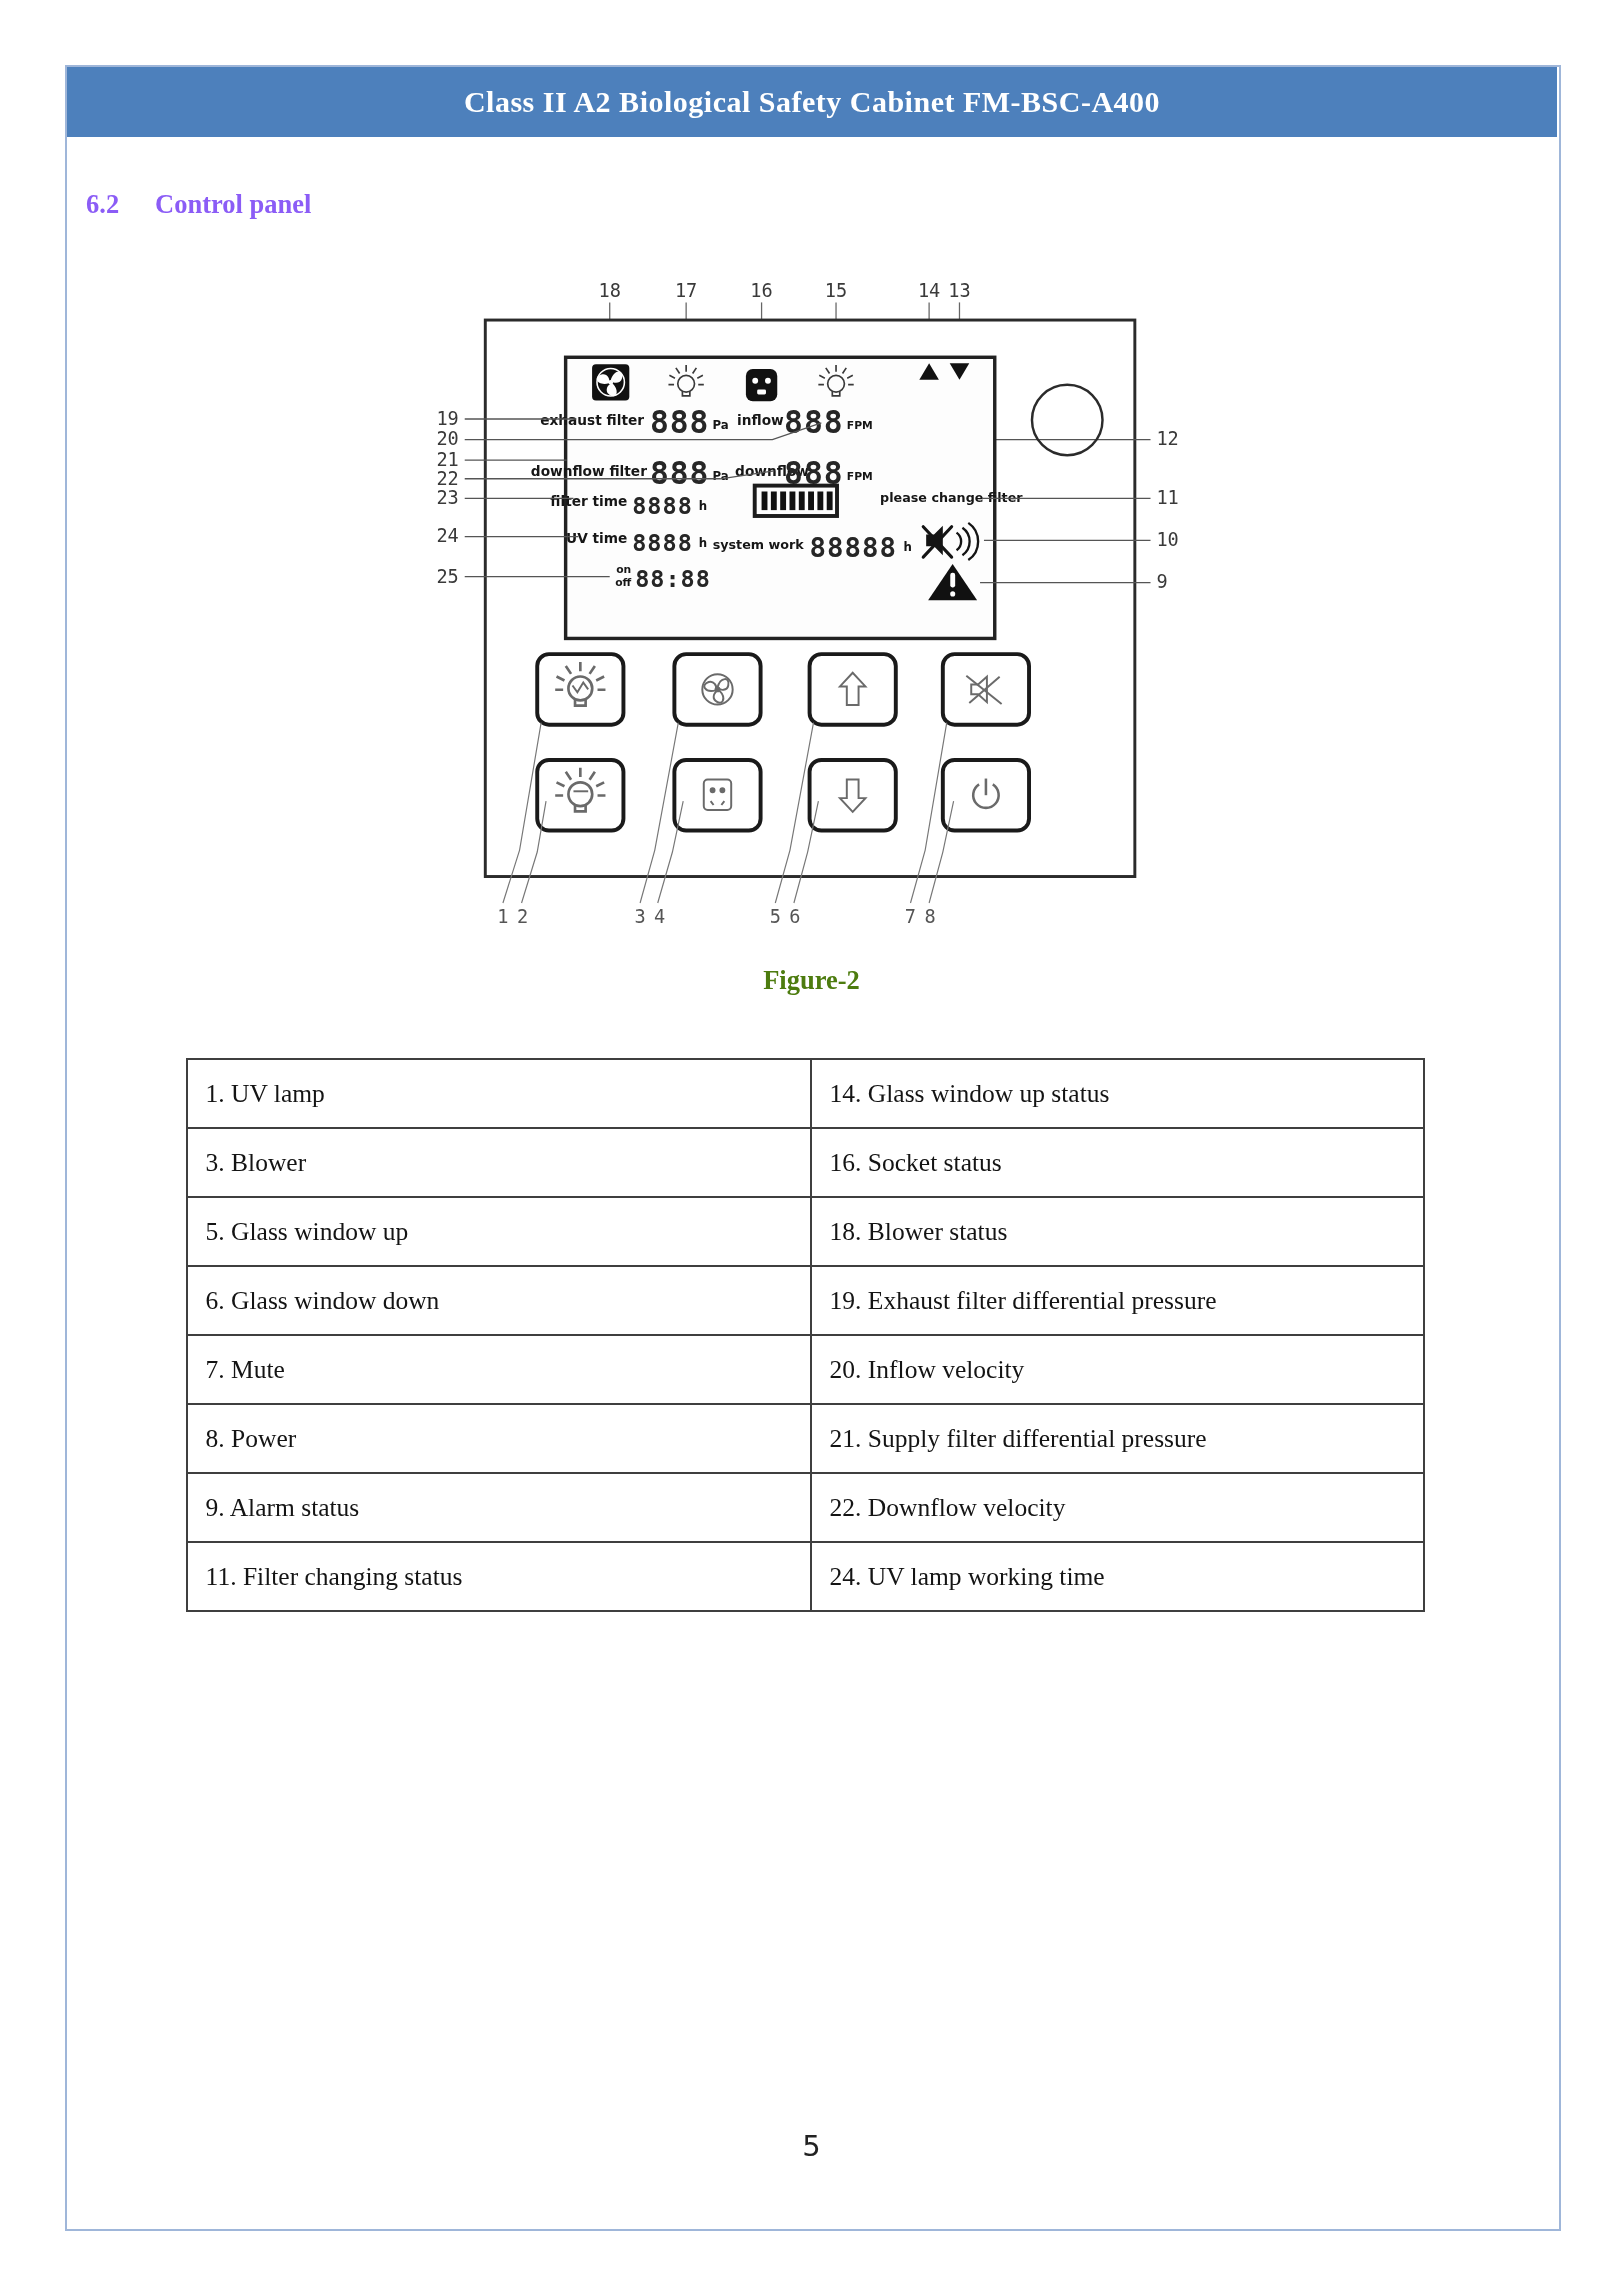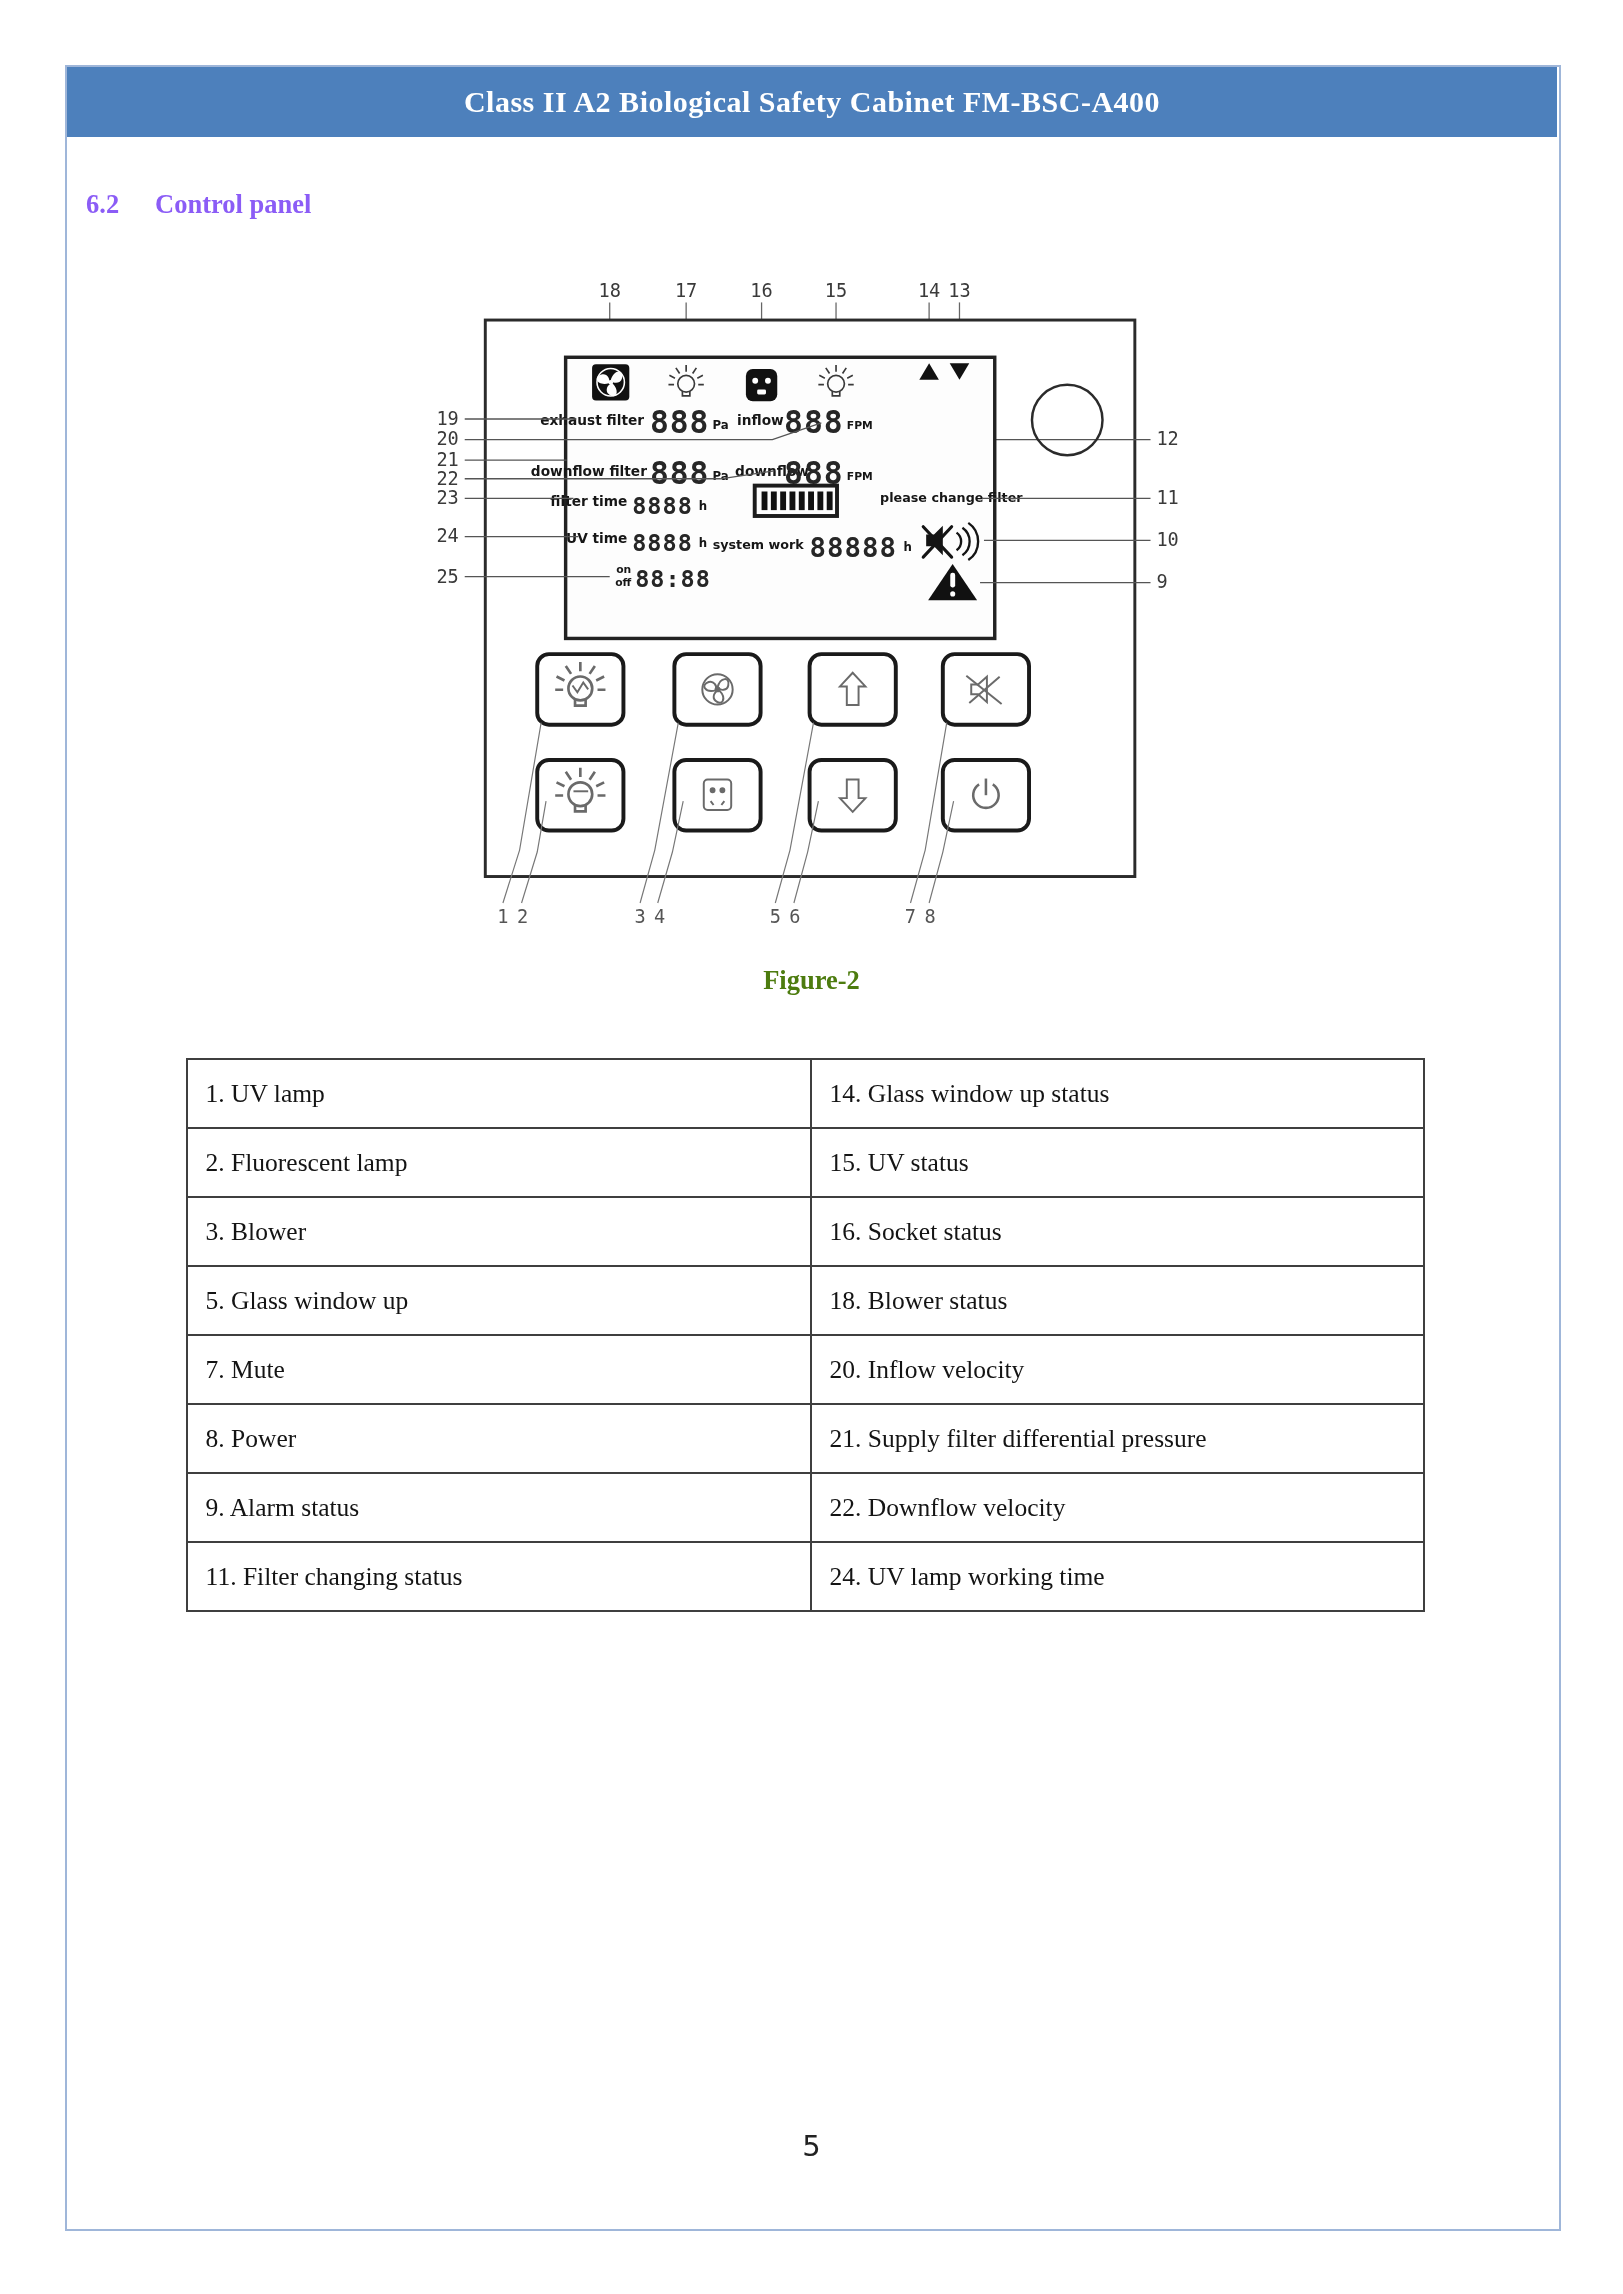--- a/index.html
+++ b/index.html
@@ -262,32 +262,32 @@
   <colgroup>
       <col class="c1">
       <col class="c2">
     </colgroup>
   <tbody>
     <tr>
         <td>1. UV lamp</td>
         <td>14. Glass window up status</td>
       </tr>
     <tr>
-        <td>2. Fluorescent lamp</td>
-        <td>15. UV status</td>
-      </tr>
-    <tr>
         <td>3. Blower</td>
         <td>16. Socket status</td>
       </tr>
     <tr>
         <td>5. Glass window up</td>
         <td>18. Blower status</td>
       </tr>
     <tr>
+        <td>6. Glass window down</td>
+        <td>19. Exhaust filter differential pressure</td>
+      </tr>
+    <tr>
         <td>7. Mute</td>
         <td>20. Inflow velocity</td>
       </tr>
     <tr>
         <td>8. Power</td>
         <td>21. Supply filter differential pressure</td>
       </tr>
     <tr>
         <td>9. Alarm status</td>
         <td>22. Downflow velocity</td>

